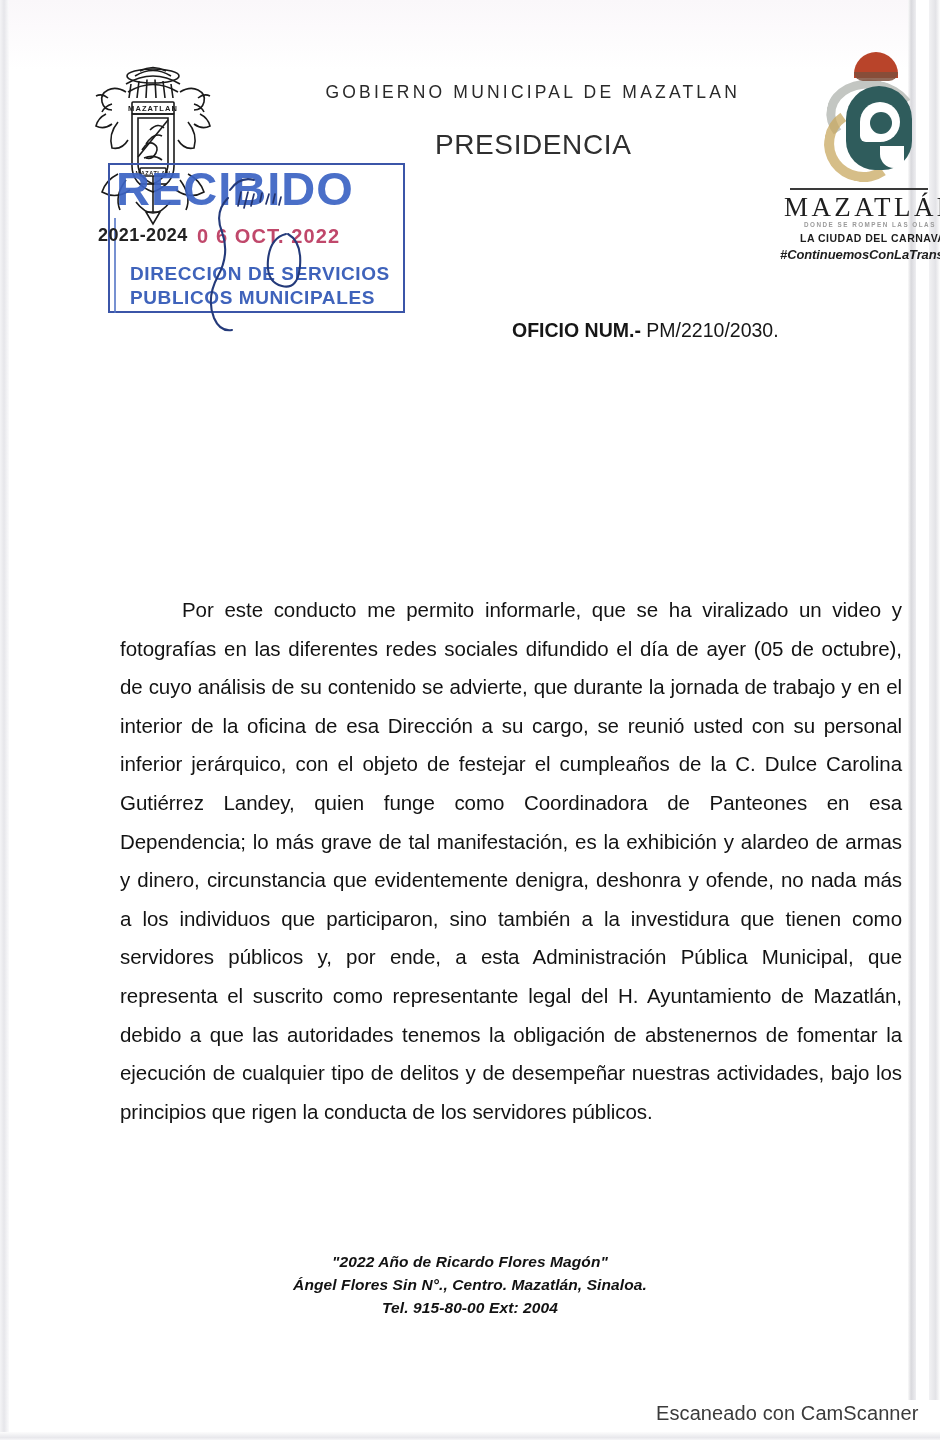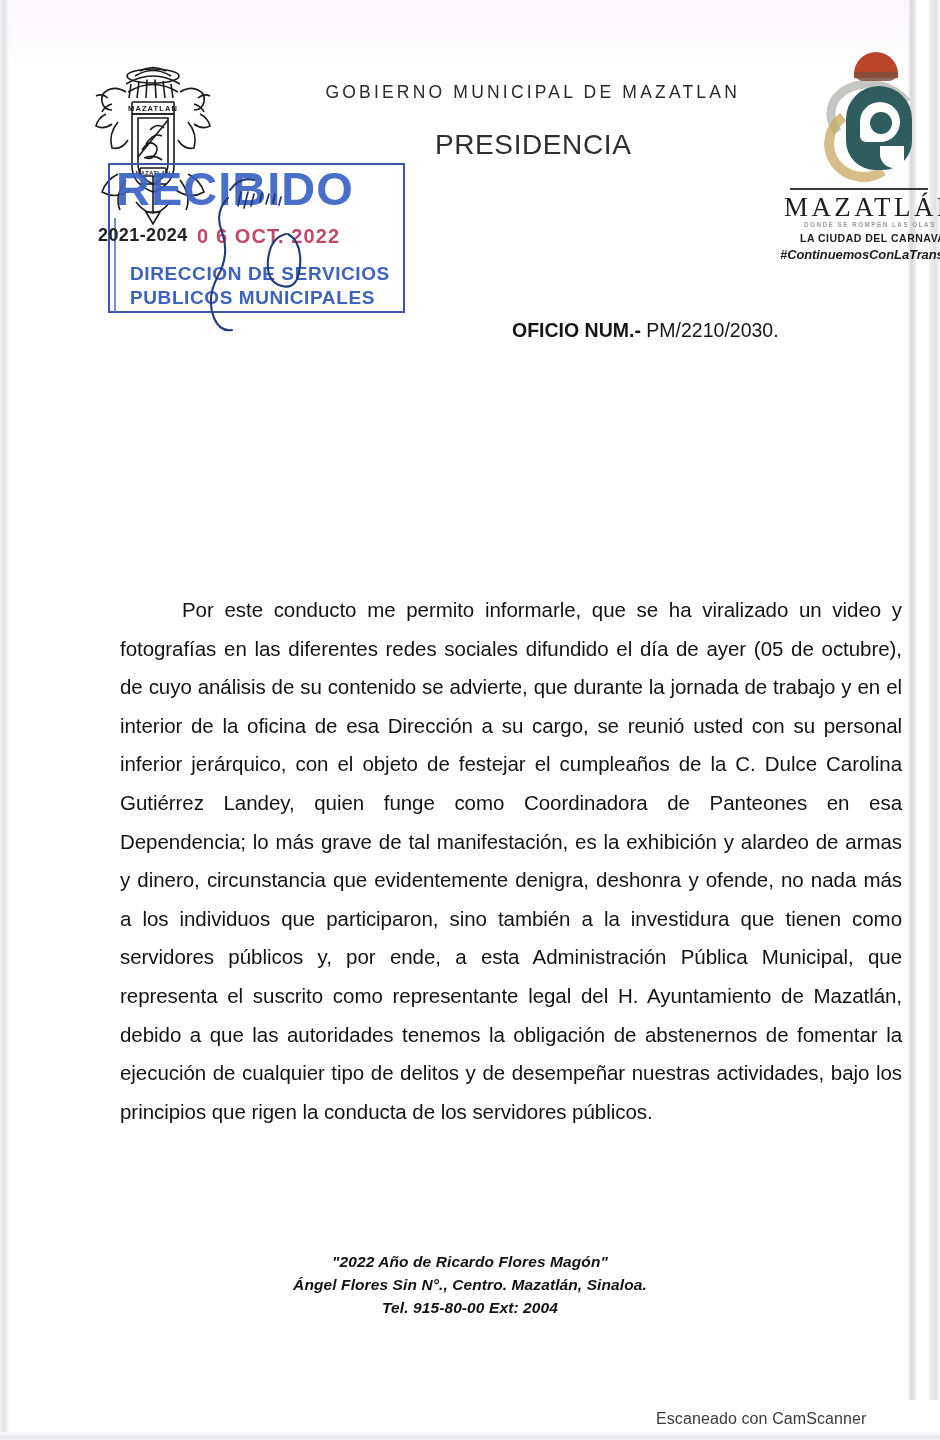--- a/index.html
+++ b/index.html
@@ -323,25 +323,24 @@
     font-weight: 700;
     font-size: 15.5px;
     line-height: 23px;
     color: #121212;
     letter-spacing: .1px;
   }
 
   .camscanner {
     position: absolute;
     left: 656px; top: 1402px;
-    font-size: 16px;
+    font-size: 20px;
     color: #3b3b3b;
     letter-spacing: .1px;
     white-space: nowrap;
-    margin-top: 8px;
   }
 </style>
 </head>
 <body>
 
 <div id="page">
 
   <div class="paper-tint-top"></div>
   <div class="edge-left"></div>
   <div class="edge-right-strip"></div>

